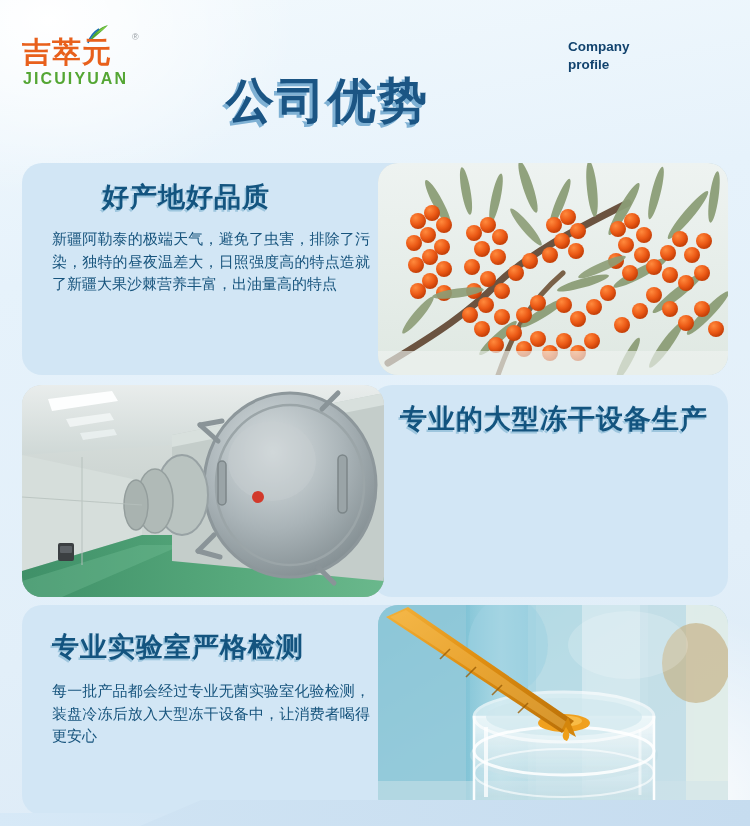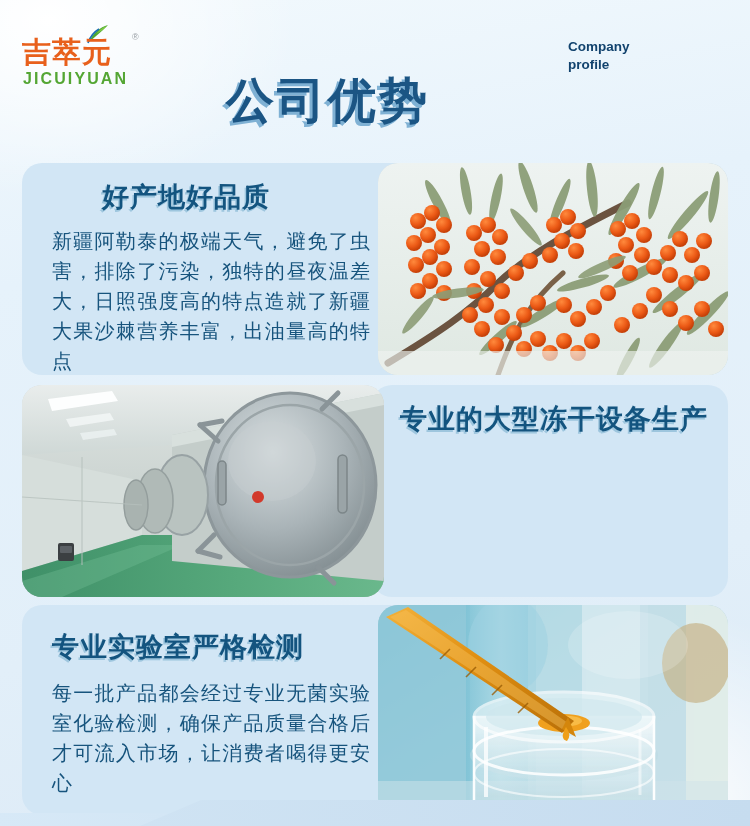--- a/index.html
+++ b/index.html
@@ -145,22 +145,22 @@
     font-size: 27px;
     font-weight: bold;
     letter-spacing: 1px;
     color: #13547f;
     line-height: 1;
     white-space: nowrap;
     text-shadow: -1.5px 1.5px 0 #9ec6de;
   }
   .card-body {
     position: absolute;
-    font-family: Liberation Mono, monospace;
-    font-size: 20px;
+    font-family: Liberation Sans, sans-serif;
+    font-size: 15px;
     line-height: 1.5;
     color: #17547d;
     text-align: justify;
   }
 
   
   #card1 { left: 22px; top: 163px; width: 706px; height: 212px; }
   #card1 .panel { left: 0; top: 0; width: 706px; height: 212px; }
   #card1 .photo { left: 356px; top: 0; width: 350px; height: 212px; }
   #card1 .card-title { left: 80px; top: 20px; }
@@ -479,19 +479,19 @@
             <path d="M150 98 L140 108"></path>
           </g>
           <path d="M188 122 q6 8 1 14 q-8 -2 -1 -14 Z" fill="#ef9f17"></path>
         </g>
 
         <ellipse cx="250" cy="40" rx="60" ry="34" fill="#ffffff" opacity="0.18"></ellipse>
       </svg>
     </div>
 
     <div class="card-title">专业实验室严格检测</div>
-    <div class="card-body">每一批产品都会经过专业无菌实验室化验检测，确保产品质量合格后才可流入市场，让消费者喝得更安心</div>
+    <div class="card-body">每一批产品都会经过专业无菌实验室化验检测，装盘冷冻后放入大型冻干设备中，让消费者喝得更安心</div>
   </div>
 
   <div class="bottom-band"></div>
   <div class="bottom-band2"></div>
 
 </div>
 
 </body></html>

